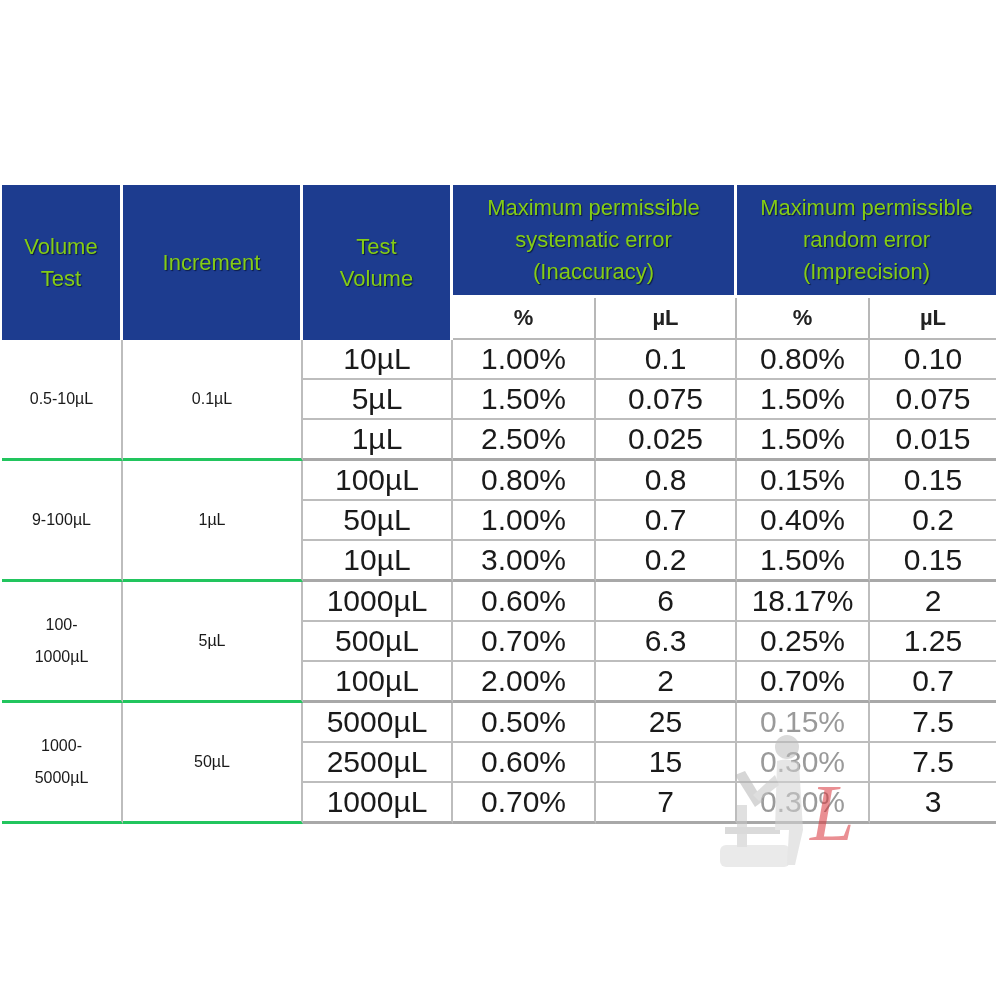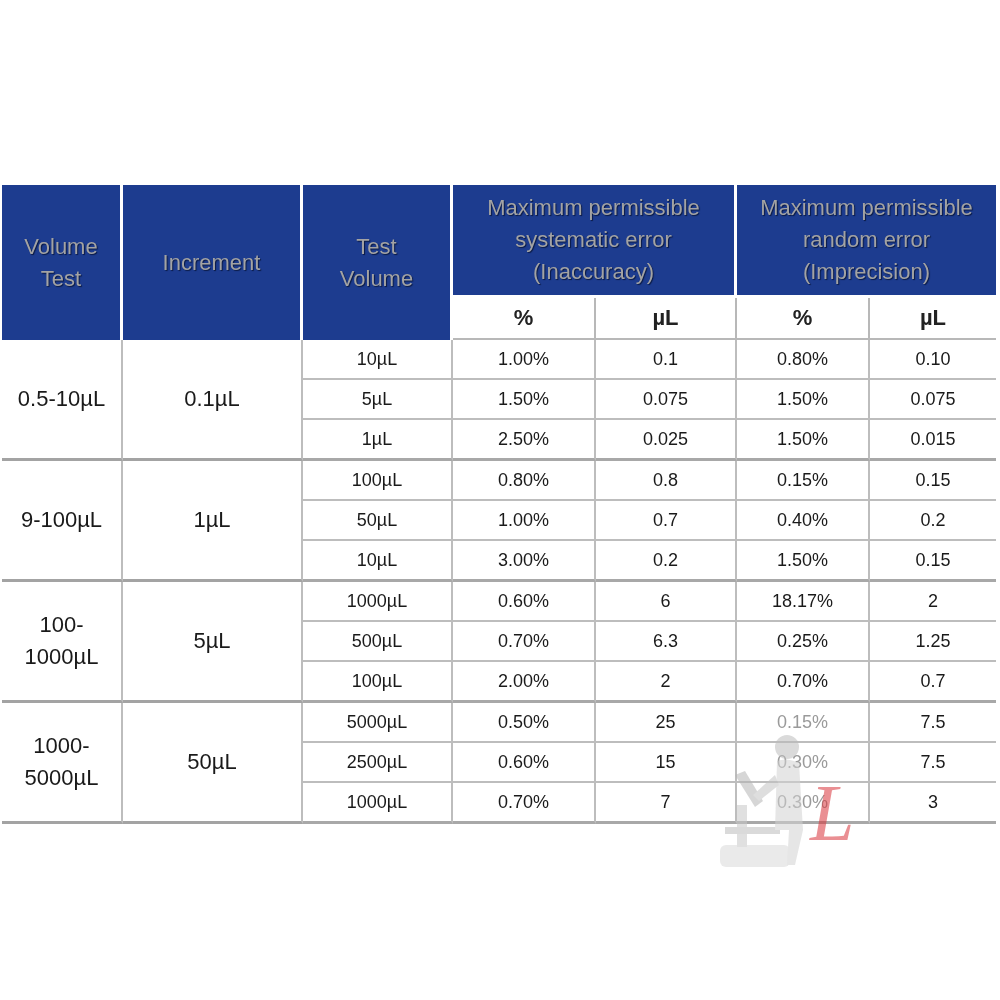--- a/index.html
+++ b/index.html
@@ -5,34 +5,34 @@
   html, body { margin:0; padding:0; background:#ffffff; }
   body { width:1000px; height:1000px; position:relative; overflow:hidden;
          font-family:"Liberation Sans", "DejaVu Sans", sans-serif; }
   table.spec {
     position:absolute; left:2px; top:185px; width:994px;
     border-collapse:separate; border-spacing:0;
     table-layout:fixed;
   }
   table.spec th, table.spec td { padding:0; text-align:center; vertical-align:middle; }
   .hdr {
-    background:#1d3c8f; color:#a3a3a3; font-size:22px; font-weight:normal;
+    background:#1d3c8f; color:#84cc16; font-size:22px; font-weight:normal;
     border-right:3px solid #ffffff; line-height:32px;
     text-shadow:1px 1px 1px #0b1a44;
   }
   .hdr.last { border-right:none; }
   .hdr.group { height:110px; border-bottom:3px solid #ffffff; }
   .sub { background:#ffffff; color:#222; font-size:22px; height:40px;
          border-right:2px solid #b8b8b8; border-bottom:2px solid #b8b8b8; }
   .sub.last { border-right:none; }
-  td.cell { font-size:18px; color:#1a1a1a; height:38px;
+  td.cell { font-size:30px; color:#1a1a1a; height:38px;
             border-right:2px solid #bdbdbd; border-bottom:2px solid #bdbdbd; }
   td.cell.last { border-right:none; }
-  td.span { font-size:22px; color:#1a1a1a; line-height:32px;
-            border-right:2px solid #bdbdbd; border-bottom:3px solid #a3a3a3; }
+  td.span { font-size:16px; color:#1a1a1a; line-height:32px;
+            border-right:2px solid #bdbdbd; border-bottom:3px solid #22c55e; }
   tr.grp-end td.cell { border-bottom:3px solid #a8a8a8; }
   td.faded { color:#9a9a9a; }
   .watermark { position:absolute; left:715px; top:735px; width:180px; height:150px; opacity:0.55; }
 </style>
 </head>
 <body>
 
 <table class="spec">
   <colgroup>
     <col style="width:121px">

